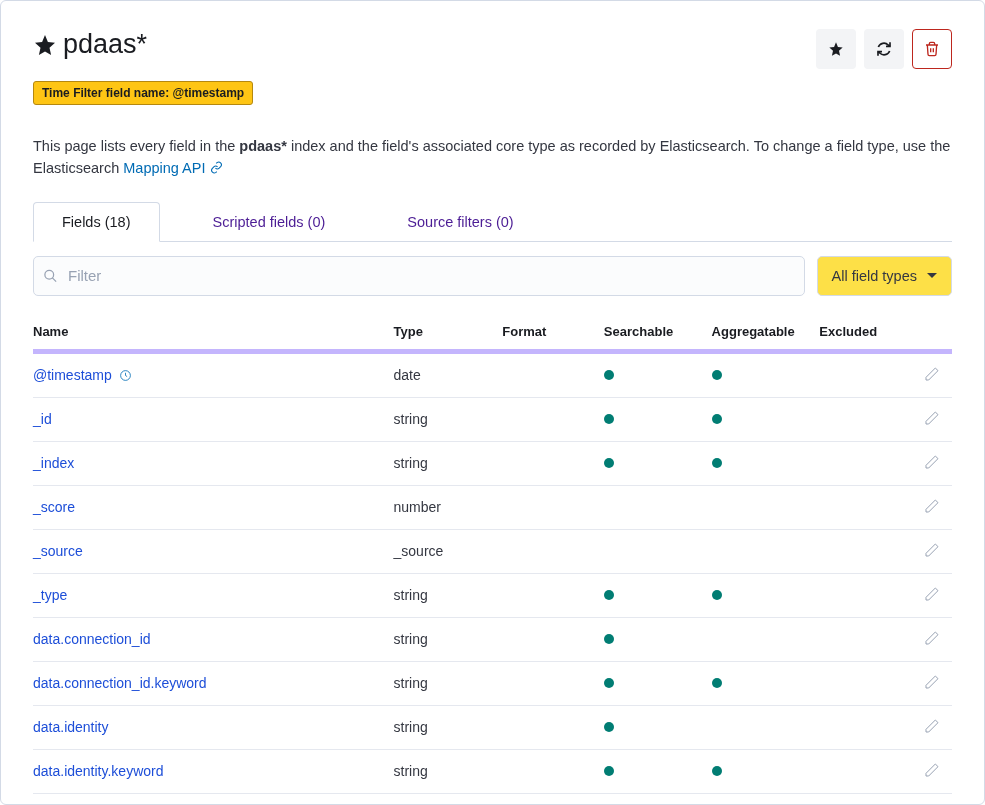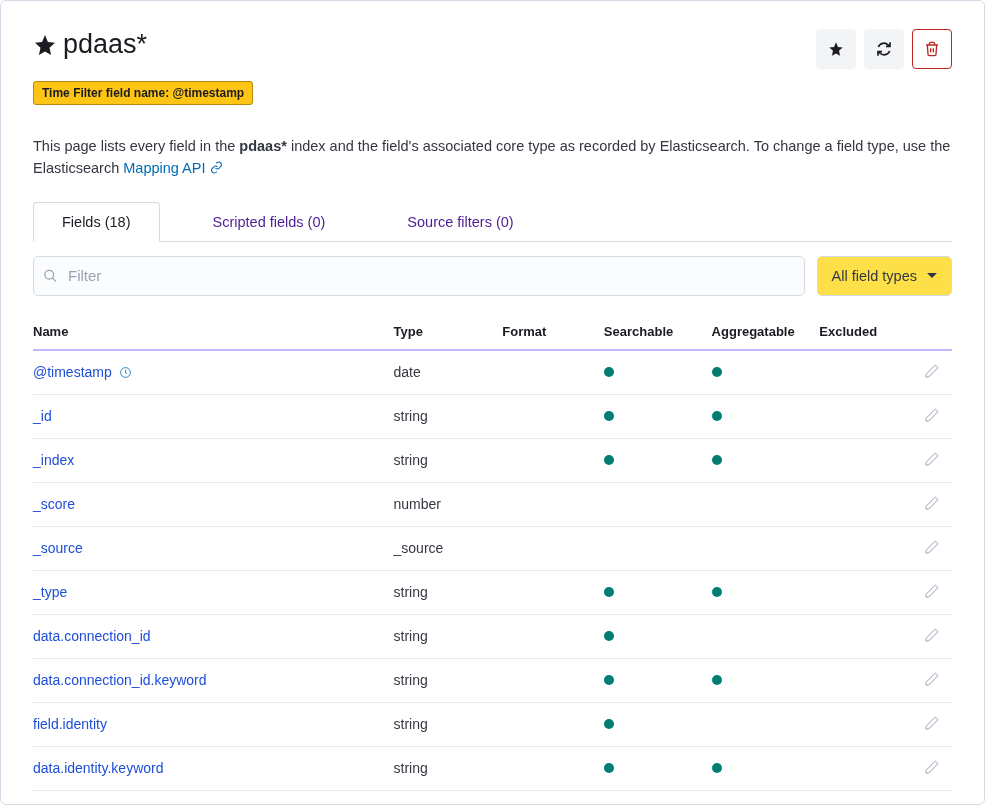--- a/index.html
+++ b/index.html
@@ -143,21 +143,21 @@
     width: 100%;
     border-collapse: collapse;
     margin-top: 18px;
   }
   th {
     text-align: left;
     font-size: 13px;
     font-weight: 700;
     color: #1a1c21;
     padding: 10px 8px 10px 0;
-    border-bottom: 2px solid #c4b5fd;
+    border-bottom: 5px solid #c4b5fd;
   }
   td {
     padding: 12px 8px 12px 0;
     border-bottom: 1px solid #e5e8ef;
     font-size: 14px;
     color: #343741;
     vertical-align: middle;
   }
   td.name-cell { color: #1d4ed8; }
   .clock-icon { width:13px; height:13px; stroke:#006bb4; fill:none; stroke-width:1.5; vertical-align:-2px; margin-left:3px; }
@@ -356,21 +356,21 @@
           <td>string</td>
           <td></td>
           <td><span class="dot"></span></td>
           <td><span class="dot"></span></td>
           <td></td>
           <td class="edit-cell"><svg class="edit-icon" viewBox="0 0 24 24">
               <path d="M17 3l4 4L7 21H3v-4z"></path>
             </svg></td>
         </tr>
         <tr>
-          <td class="name-cell">field.identity</td>
+          <td class="name-cell">data.identity</td>
           <td>string</td>
           <td></td>
           <td><span class="dot"></span></td>
           <td></td>
           <td></td>
           <td class="edit-cell"><svg class="edit-icon" viewBox="0 0 24 24">
               <path d="M17 3l4 4L7 21H3v-4z"></path>
             </svg></td>
         </tr>
         <tr>

